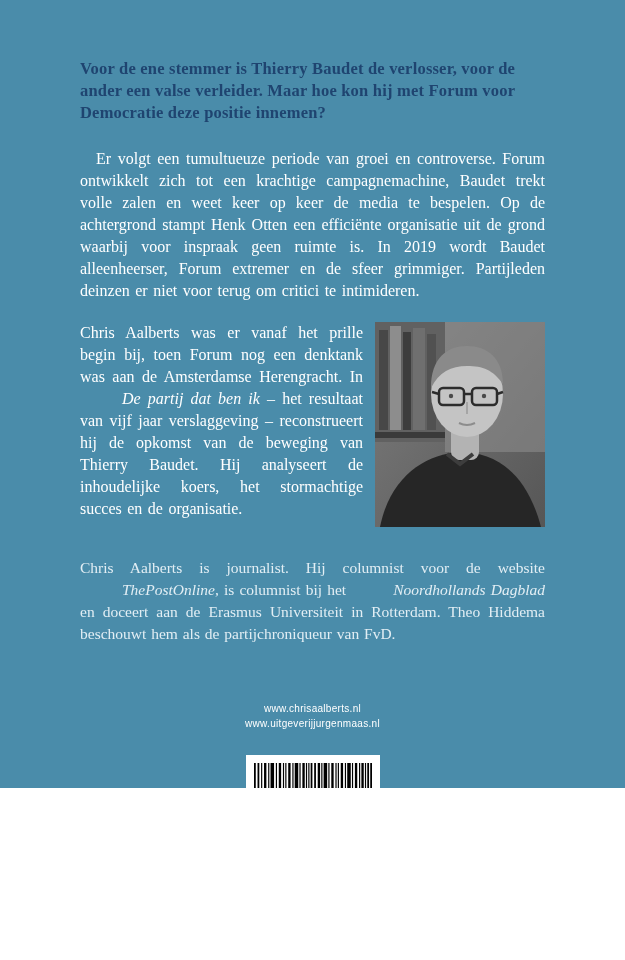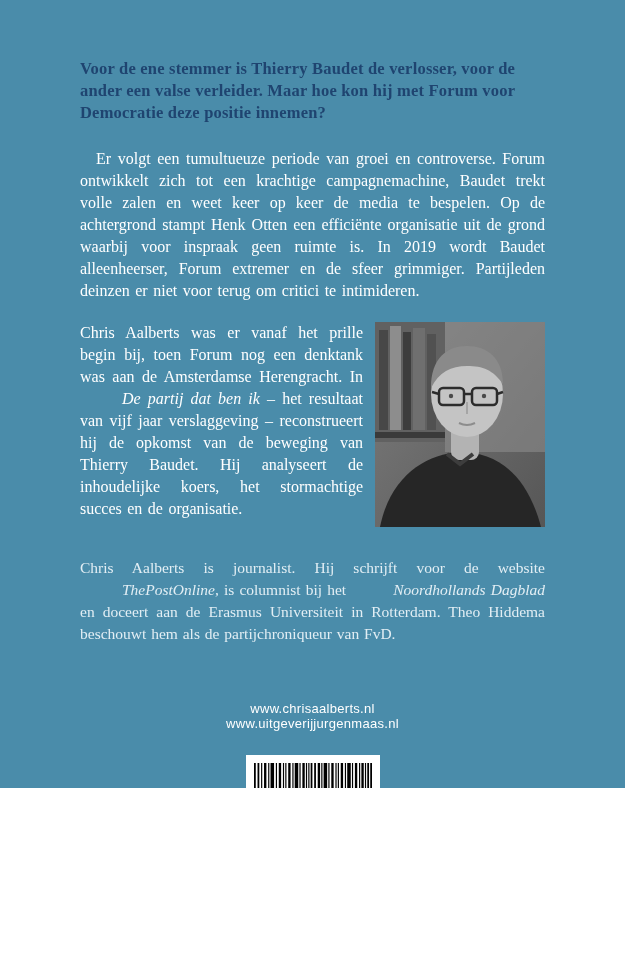--- a/index.html
+++ b/index.html
@@ -56,21 +56,21 @@
     line-height: 22px;
     text-align: justify;
     word-spacing: 1px;
   }
   em { font-style: italic; margin-left: 42px; }
   .websites {
     margin-top: 56px;
     text-align: center;
     color: #ffffff;
     font-family: "Liberation Sans", "DejaVu Sans", sans-serif;
-    font-size: 13px;
+    font-size: 10px;
     line-height: 15px;
     letter-spacing: 0.3px;
   }
   .barcode-box {
     width: 134px;
     margin: 24px auto 0 auto;
     background: #ffffff;
     padding: 8px 8px 5px 8px;
     box-sizing: border-box;
     text-align: center;
@@ -133,21 +133,21 @@
 
         <path d="M92,80 L92,92" stroke="#a5a5a5" stroke-width="2"></path>
         <path d="M84,101 Q92,105 100,101" stroke="#8c8c8c" stroke-width="2" fill="none"></path>
 
         <path d="M72,132 L85,142 L98,132" stroke="#3d3d3d" stroke-width="4" fill="none"></path>
       </svg>
     </div>
     <p class="body-text"><span>Chris Aalberts was er vanaf het prille begin bij, toen Forum nog een denktank was aan de Amsterdamse Herengracht. In </span><em>De partij dat ben ik</em><span> – het resultaat van vijf jaar verslaggeving – reconstrueert hij de opkomst van de beweging van Thierry Baudet. Hij analyseert de inhoudelijke koers, het stormachtige succes en de organisatie.</span></p>
   </div>
 
-  <p class="bio"><span>Chris Aalberts is journalist. Hij schrijft voor de website </span><em>ThePostOnline</em><span>, is columnist bij het </span><em>Noordhollands Dagblad</em><span> en doceert aan de Erasmus Universiteit in Rotterdam. Theo Hiddema beschouwt hem als de partijchroniqueur van FvD.</span></p>
+  <p class="bio"><span>Chris Aalberts is journalist. Hij columnist voor de website </span><em>ThePostOnline</em><span>, is columnist bij het </span><em>Noordhollands Dagblad</em><span> en doceert aan de Erasmus Universiteit in Rotterdam. Theo Hiddema beschouwt hem als de partijchroniqueur van FvD.</span></p>
 
   <div class="websites">
     <div>www.chrisaalberts.nl</div>
     <div>www.uitgeverijjurgenmaas.nl</div>
   </div>
 
   <div class="barcode-box">
     <svg width="118" height="62" viewBox="0 0 100 62" preserveAspectRatio="none" xmlns="http://www.w3.org/2000/svg">
 
       <rect x="0" y="0" width="1.5" height="62" fill="#000"></rect>

